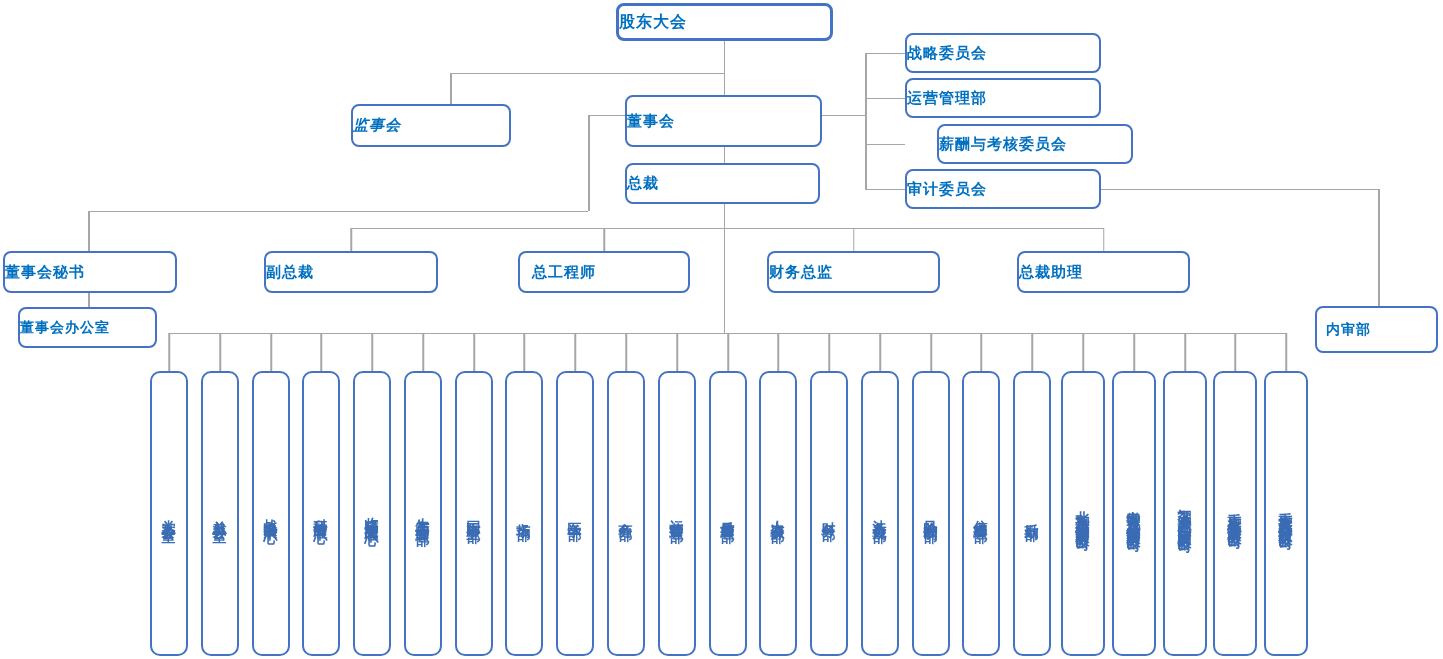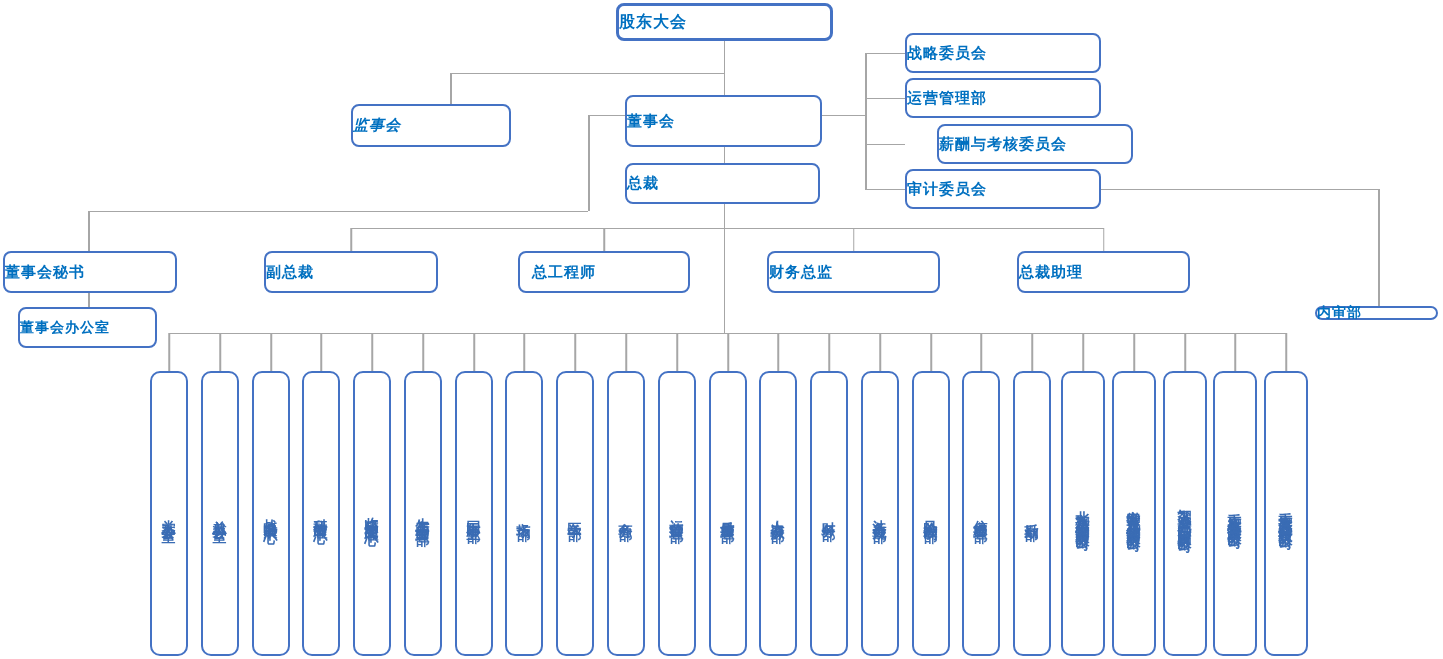--- a/index.html
+++ b/index.html
@@ -138,21 +138,21 @@
   <div class="box exec" style="left:767px;top:251px;width:173px;height:42px;">
     <span>财务总监</span>
   </div>
   <div class="box exec" style="left:1017px;top:251px;width:173px;height:42px;">
     <span>总裁助理</span>
   </div>
 
   <div class="box small" style="left:18px;top:307px;width:139px;height:41px;">
     <span>董事会办公室</span>
   </div>
-  <div class="box small" style="left:1315px;top:306px;width:123px;height:14px;">
+  <div class="box small" style="left:1315px;top:306px;width:123px;height:47px;padding-left:9px;">
     <span>内审部</span>
   </div>
 
   <div class="vbox" style="left:150px;width:38px;">
       <span>党委办公室</span>
     </div>
   <div class="vbox" style="left:201px;width:38px;">
       <span>总裁办公室</span>
     </div>
   <div class="vbox" style="left:252px;width:38px;">

